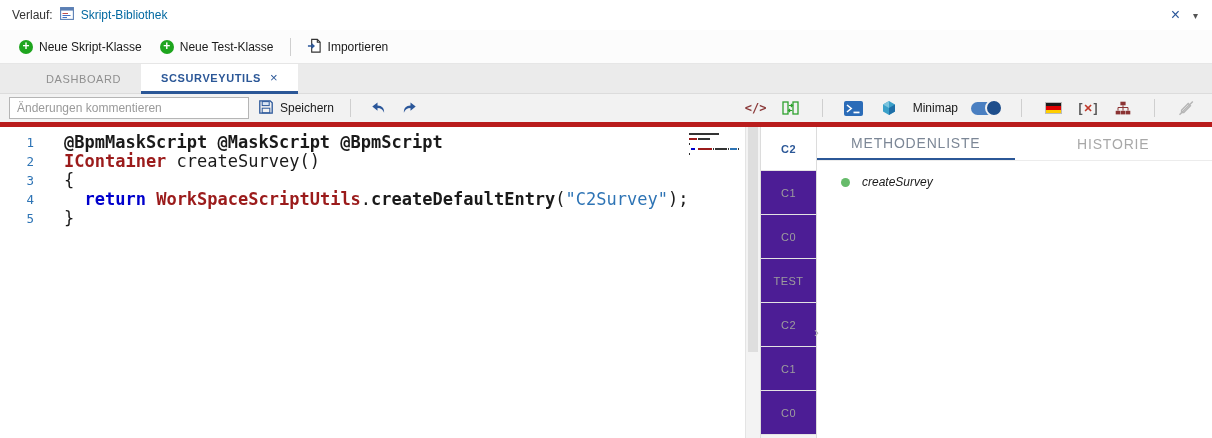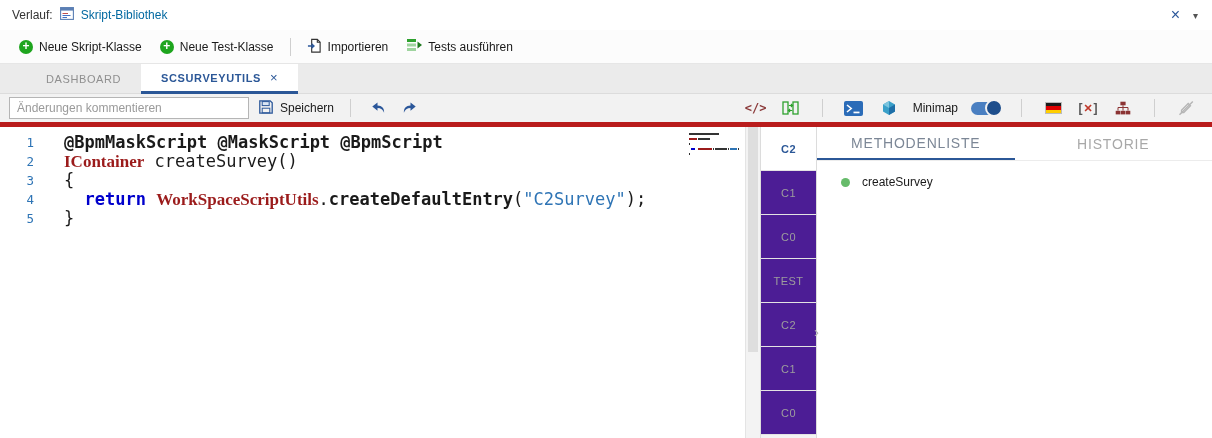--- a/index.html
+++ b/index.html
@@ -45,21 +45,21 @@
 
   
   .main { display:flex; height:313px; }
   .editor { flex:1; display:flex; background:#fff; position:relative; min-width:0; }
   .gutter { width:46px; padding:6px 12px 0 0; text-align:right; color:#2e74b5; font-family:"DejaVu Sans Mono", monospace; font-size:12.5px; line-height:19px; }
   .codearea { flex:1; padding:6px 0 0 18px; font-family:"DejaVu Sans Mono", monospace; font-size:17px; line-height:19px; overflow:hidden; }
   .code-line { white-space:pre; }
   .tok-ann  { color:#1a1a1a; font-weight:bold; }
   .tok-plain{ color:#1a1a1a; }
   .tok-kw   { color:#0000cc; font-weight:bold; }
-  .tok-type { color:#9b1b1b; font-weight:bold;font-family:Liberation Serif, serif; }
+  .tok-type { color:#9b1b1b; font-weight:bold; }
   .tok-meth { color:#1a1a1a; font-weight:bold; }
   .tok-str  { color:#2e74b5; }
 
   .minimap { position:absolute; top:3px; right:19px; width:54px; padding:3px 2px; background:#fff; }
   .mini-line { display:flex; gap:1px; height:2px; margin-bottom:3px; }
   .mini-line i { display:inline-block; height:2px; }
 
   .scrollbar { width:15px; background:#f3f3f3; border-left:1px solid #e4e4e4; position:relative; flex:0 0 auto; }
   .scrollbar .thumb { position:absolute; top:0; left:2px; width:10px; height:225px; background:#dedede; }
 
@@ -69,21 +69,21 @@
   .strip-item.active { background:#fff; color:#2b5797; font-weight:bold; }
   .strip-fill { flex:1; background:#f3f3f3; }
 
   
   .panel { width:396px; background:#fff; border-left:1px solid #dcdcdc; position:relative; }
   .chev { position:absolute; left:-3px; top:196px; color:#b0b0b0; font-size:15px; cursor:pointer; z-index:2; }
   .panel-tabs { display:flex; height:34px; border-bottom:1px solid #ececec; }
   .panel-tab { flex:1; display:flex; align-items:center; justify-content:center; font-size:14px; letter-spacing:.8px; color:#a8a8a8; cursor:pointer; }
   .panel-tab.active { color:#7c8796; border-bottom:2px solid #2b5797; }
   .method-list { padding-top:8px; }
-  .method-item { display:flex; align-items:center; gap:12px; padding:6px 0 6px 24px; cursor:pointer; }
+  .method-item { display:flex; align-items:center; gap:12px; padding:6px 0 6px 24px; cursor:pointer;font-style:italic; }
   .dot { width:9px; height:9px; border-radius:50%; background:#66bb6a; flex:0 0 auto; }
   .method-name { color:#1a1a1a; font-size:12px; }
 </style>
 </head>
 <body>
 
 <div class="topbar">
   <span class="verlauf">Verlauf:</span>
   <span>
     <svg width="14" height="13" viewBox="0 0 14 13">
@@ -113,31 +113,20 @@
   <div class="tbtn">
     <span>
       <svg width="15" height="15" viewBox="0 0 16 16">
           <path d="M5 1.5h6l3 3V15H5z" fill="#fff" stroke="#333" stroke-width="1.2"></path>
           <path d="M11 1.5v3h3" fill="none" stroke="#333" stroke-width="1.2"></path>
           <path d="M1 8.5h6M4.8 6 7.5 8.5 4.8 11" fill="none" stroke="#2b579a" stroke-width="1.4"></path>
         </svg>
     </span>
     <span>Importieren</span>
   </div>
-  <div class="tbtn">
-    <span>
-      <svg width="16" height="14" viewBox="0 0 16 14">
-          <rect x="1" y="1" width="9" height="3" fill="#2ea12e"></rect>
-          <rect x="1" y="5.5" width="9" height="3" fill="#9fd49f"></rect>
-          <rect x="1" y="10" width="9" height="3" fill="#9fd49f"></rect>
-          <path d="M11.5 3.5v7l4.5-3.5z" fill="#1f7a1f"></path>
-        </svg>
-    </span>
-    <span>Tests ausführen</span>
-  </div>
 </div>
 
 <div class="tabrow">
   <div class="tab">
     <span>DASHBOARD</span>
   </div>
   <div class="tab active">
     <span>SCSURVEYUTILS</span>
     <span class="tabclose">×</span>
   </div>

